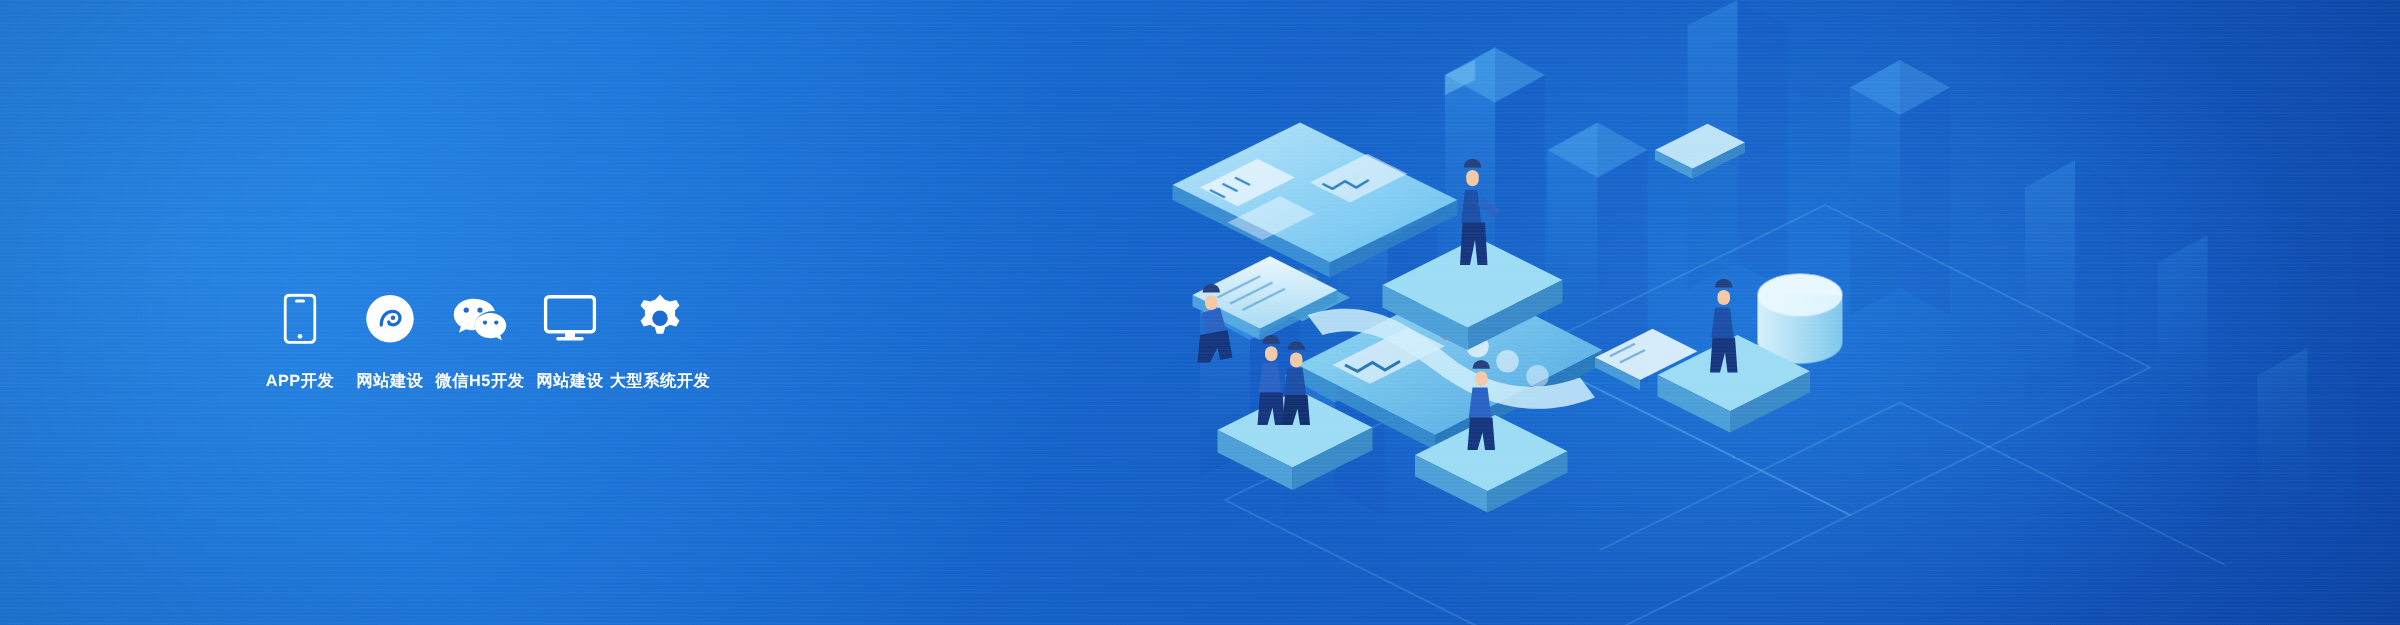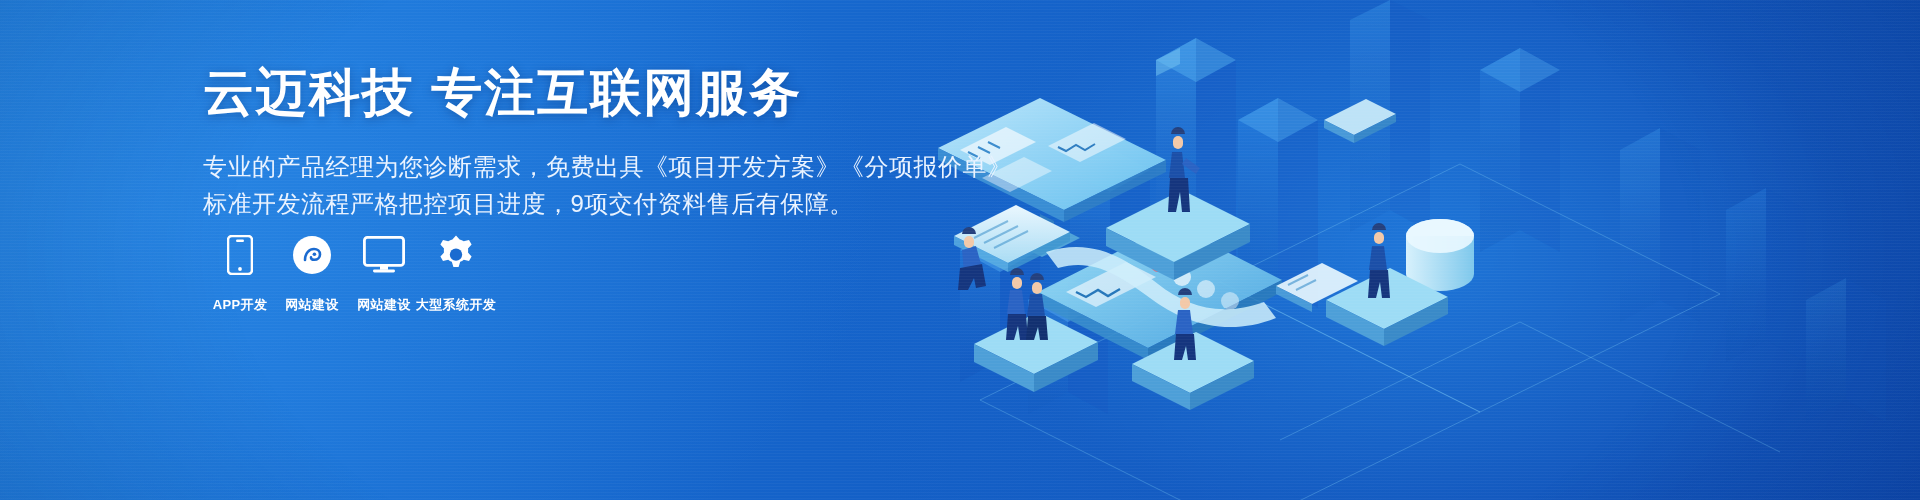--- a/index.html
+++ b/index.html
@@ -252,25 +252,20 @@
           <path d="M368 285 l20 -10"></path>
             <path d="M376 290 l20 -10"></path>
         </g>
       </g>
     </svg>
   </div>
 
   <div class="scan"></div>
   <div class="vig"></div>
 
-  <div class="copy">
-    <h1 class="headline">云迈科技 专注互联网服务</h1>
-    <p class="sub first">专业的产品经理为您诊断需求，免费出具《项目开发方案》《分项报价单》</p>
-    <p class="sub">标准开发流程严格把控项目进度，9项交付资料售后有保障。</p>
-  </div>
 
   <div class="services">
 
     <div class="svc">
       <span class="ico">
         <svg width="26" height="40" viewBox="0 0 26 40" xmlns="http://www.w3.org/2000/svg">
           <rect x="1" y="1" width="24" height="38" rx="4" ry="4" fill="none" stroke="#fff" stroke-width="2.6"></rect>
           <rect x="9" y="4.5" width="8" height="2.4" rx="1.2" fill="#fff"></rect>
           <circle cx="13" cy="34" r="1.9" fill="#fff"></circle>
         </svg>
@@ -282,20 +277,33 @@
       <span class="ico">
         <svg width="40" height="40" viewBox="0 0 40 40" xmlns="http://www.w3.org/2000/svg">
           <circle cx="20" cy="20" r="19" fill="#fff"></circle>
           <path d="M13 25 c0 -7 4.5 -11 9 -11 c3.5 0 6 2.3 6 5.4 c0 3.2 -2.6 5.4 -5.6 5.4 c-2 0 -3.4 -1 -3.4 -2.4" fill="none" stroke="#1b6bd0" stroke-width="2.6" stroke-linecap="round"></path>
           <circle cx="22.4" cy="19.2" r="1.8" fill="#1b6bd0"></circle>
         </svg>
       </span>
       <span class="lbl">网站建设</span>
     </div>
 
+    <div class="svc">
+      <span class="ico">
+        <svg width="46" height="40" viewBox="0 0 46 40" xmlns="http://www.w3.org/2000/svg">
+          <path d="M17.5 4 C8.9 4 2 9.6 2 16.5 c0 3.9 2.2 7.4 5.7 9.7 l-1.6 5 5.6 -2.9 c1.8 .5 3.7 .8 5.8 .8 c.6 0 1.2 0 1.8 -.1 c-.4 -1.1 -.6 -2.2 -.6 -3.4 c0 -6.6 6.6 -11.9 14.7 -11.9 c.5 0 1 0 1.5 .1 C33.6 8.3 26.4 4 17.5 4 Z" fill="#fff"></path>
+          <circle cx="12" cy="13" r="2.1" fill="#1b6bd0"></circle>
+          <circle cx="23" cy="13" r="2.1" fill="#1b6bd0"></circle>
+          <path d="M44 25.4 c0 -5.6 -5.7 -10.1 -12.7 -10.1 c-7 0 -12.7 4.5 -12.7 10.1 c0 5.6 5.7 10.1 12.7 10.1 c1.6 0 3.2 -.2 4.6 -.7 l4.6 2.4 l-1.3 -4.1 c3 -1.9 4.8 -4.6 4.8 -7.7 Z" fill="#fff"></path>
+          <circle cx="27" cy="23" r="1.7" fill="#1b6bd0"></circle>
+          <circle cx="36" cy="23" r="1.7" fill="#1b6bd0"></circle>
+        </svg>
+      </span>
+      <span class="lbl">微信H5开发</span>
+    </div>
 
     <div class="svc">
       <span class="ico">
         <svg width="42" height="38" viewBox="0 0 42 38" xmlns="http://www.w3.org/2000/svg">
           <rect x="1.4" y="1.4" width="39.2" height="28" rx="3" ry="3" fill="none" stroke="#fff" stroke-width="2.8"></rect>
           <rect x="17" y="29.4" width="8" height="4.4" fill="#fff"></rect>
           <rect x="10" y="33.6" width="22" height="2.8" rx="1.4" fill="#fff"></rect>
         </svg>
       </span>
       <span class="lbl">网站建设</span>

